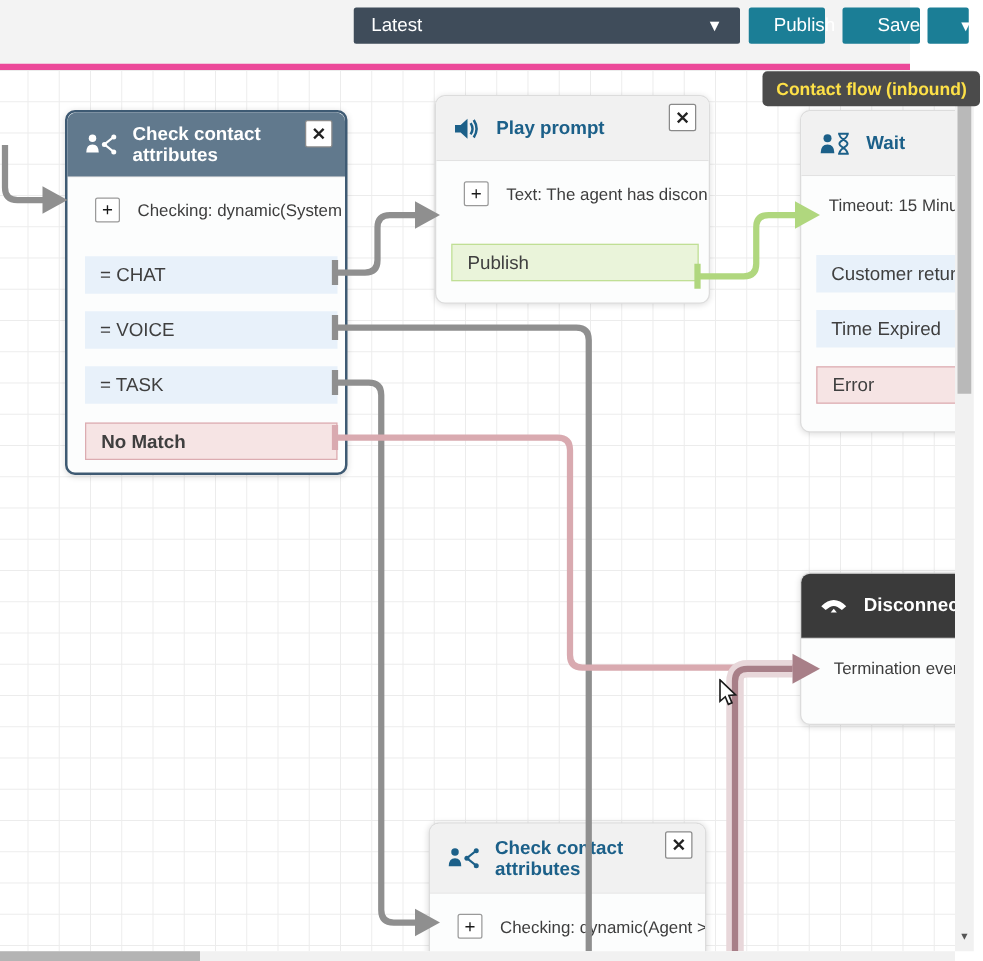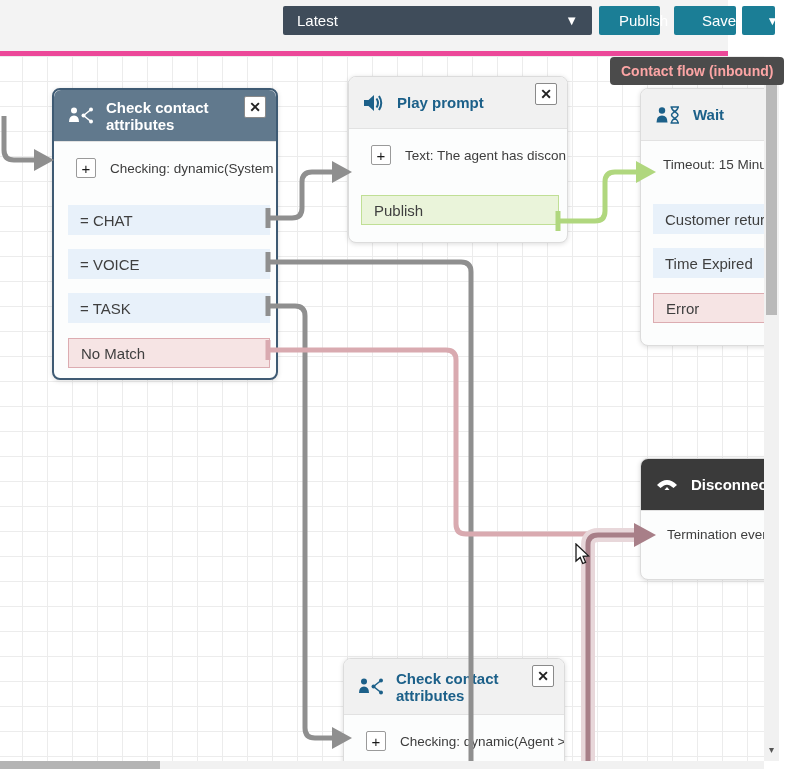--- a/index.html
+++ b/index.html
@@ -65,21 +65,21 @@
   #blk-wait .branch { width:196px; left:12px; }
   #blk-disc   { left:640px; top:402px; width:220px; height:122px; }
   #blk-check2 { left:343px; top:602px; width:222px; height:120px; }
 
   
   .flow-svg { position:absolute; left:0; top:0; width:764px; height:705px;
               z-index:3; pointer-events:none; }
 
   
   .tooltip { position:absolute; left:610px; top:57px; height:27px; background:#4b4b4b;
-             color:#fca5a5; font-size:14px; font-weight:bold; border-radius:4px;
+             color:#fde047; font-size:14px; font-weight:bold; border-radius:4px;
              display:flex; align-items:center; padding:14px 11px; z-index:50; white-space:nowrap; }
 
   
   .vscroll { position:absolute; left:764px; top:56px; width:15px; height:705px;
              background:#f1f1f1; z-index:45; }
   .vscroll .thumb { position:absolute; left:2px; top:19px; width:11px; height:240px;
              background:#b9b9b9; cursor:pointer; }
   .vscroll .arrow-down { position:absolute; left:0; bottom:6px; width:15px; text-align:center;
              font-size:10px; color:#555; cursor:pointer; line-height:10px; }
   .hscroll { position:absolute; left:0; top:761px; width:764px; height:8px;
@@ -122,21 +122,21 @@
       <span class="blk-title title-white" style="width:120px;">Check contact attributes</span>
       <span class="blk-close">✕</span>
     </div>
     <div class="blk-config">
       <span class="plus-box">+</span>
       <span>Checking: dynamic(System ...</span>
     </div>
     <div class="branch" style="top:115px;">= CHAT</div>
     <div class="branch" style="top:159px;">= VOICE</div>
     <div class="branch" style="top:203px;">= TASK</div>
-    <div class="branch error" style="top:248px;">No Match</div>
+    <div class="branch error" style="top:248px;font-weight:bold;">No Match</div>
   </div>
 
   <div class="block" id="blk-play">
     <div class="blk-header light">
       <span class="icon">
         <svg width="22" height="20" viewBox="0 0 22 20">
             <g fill="#1c6089">
           <path d="M1 7 H5.5 L11 2 V18 L5.5 13 H1 Z"></path>
           <path d="M13.5 5.5 Q16.5 10 13.5 14.5" stroke="#1c6089" stroke-width="2" fill="none"></path>
           <path d="M16 3 Q20.5 10 16 17" stroke="#1c6089" stroke-width="2" fill="none"></path>

